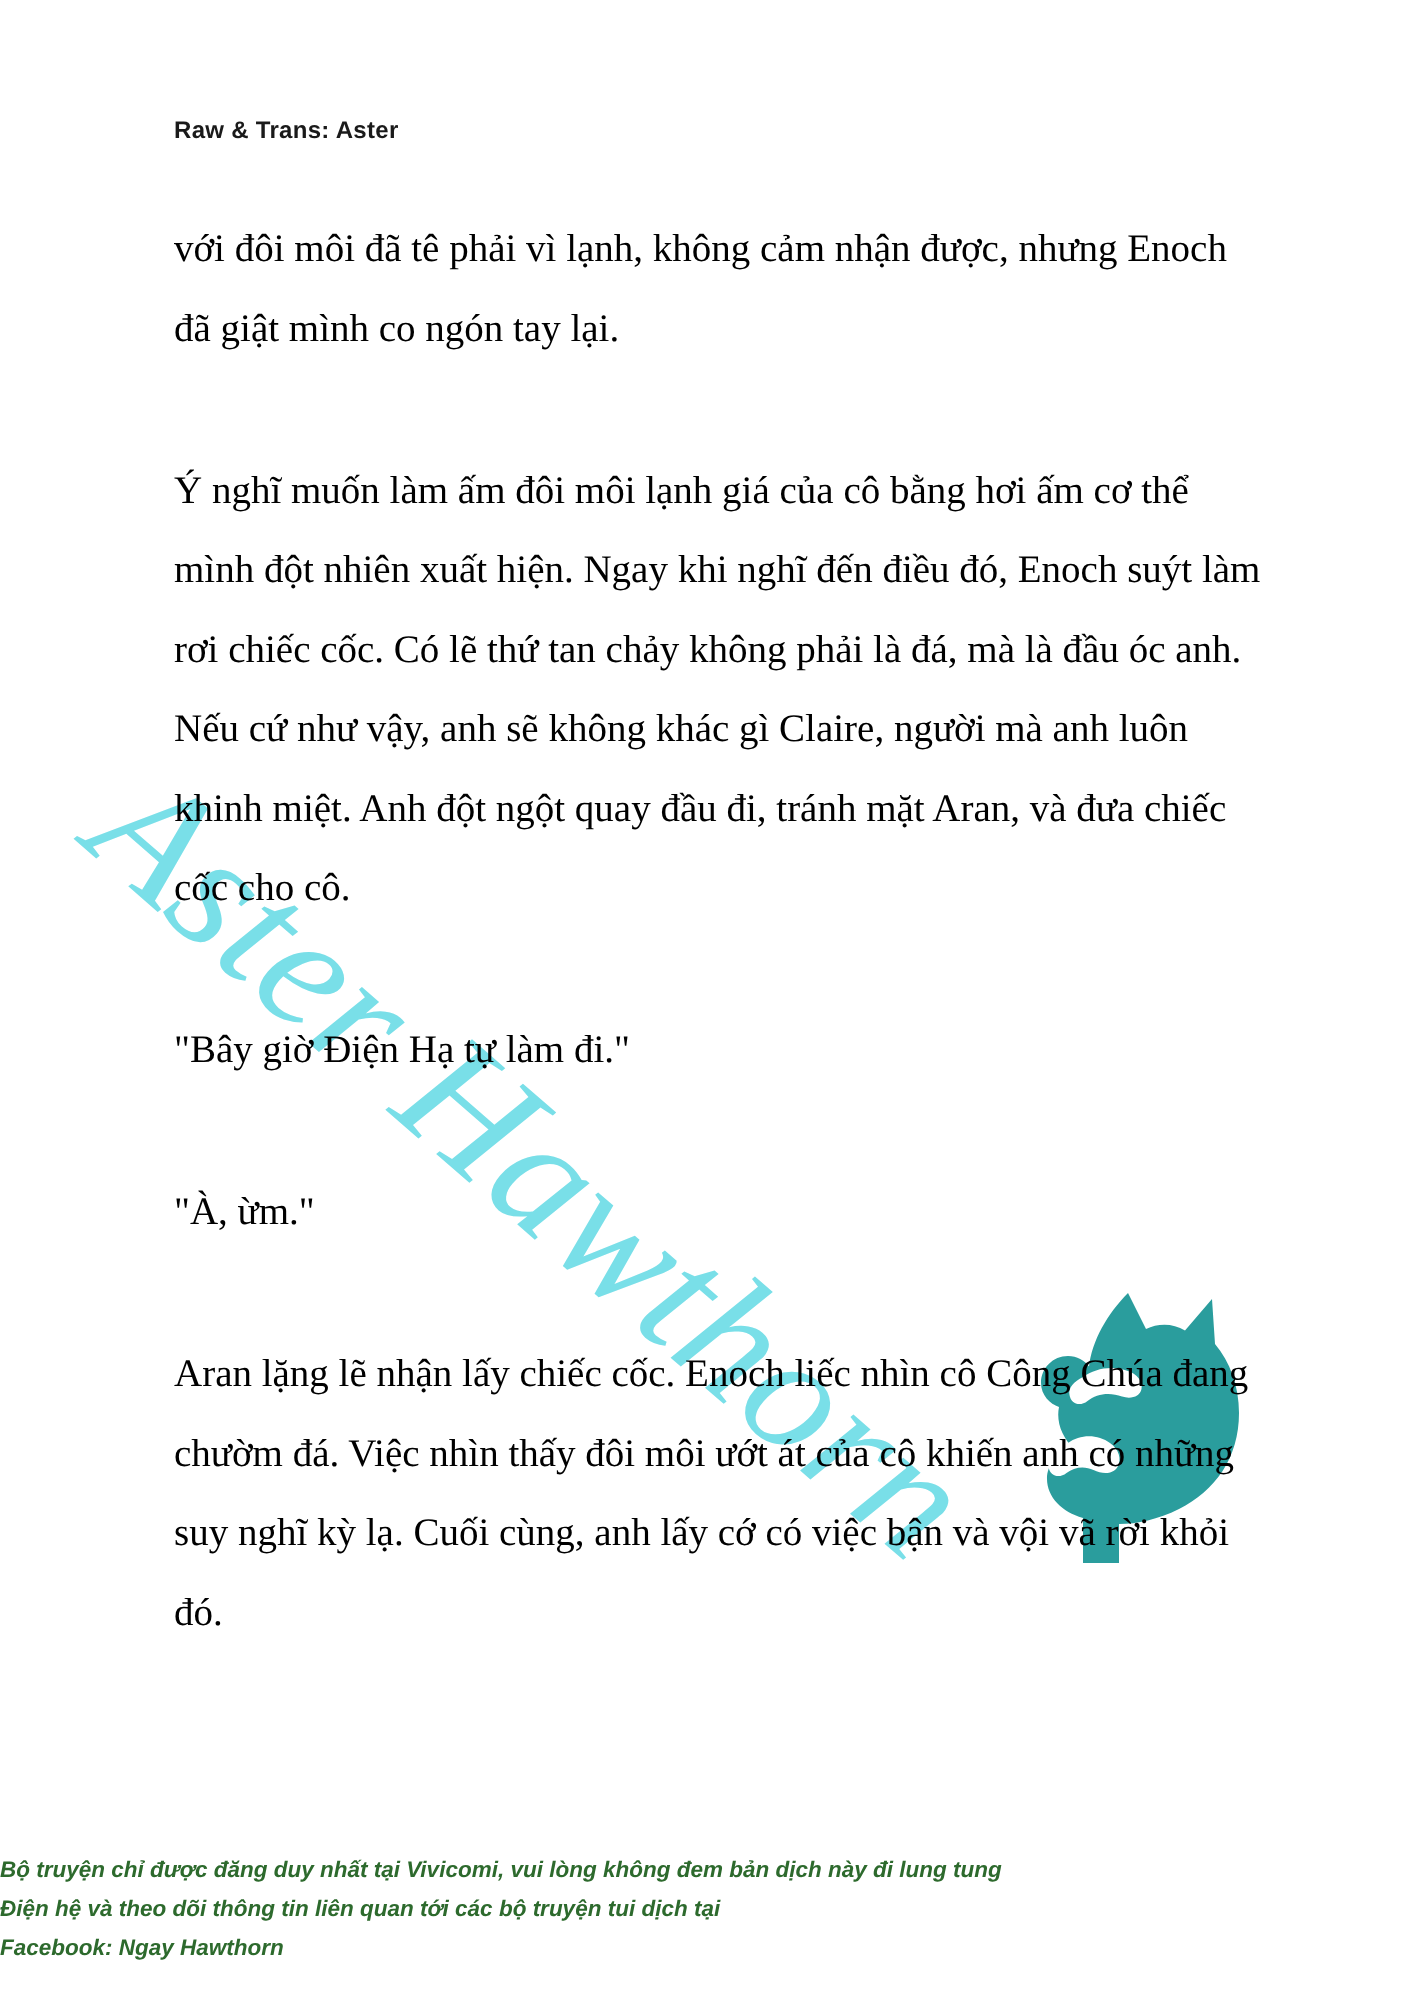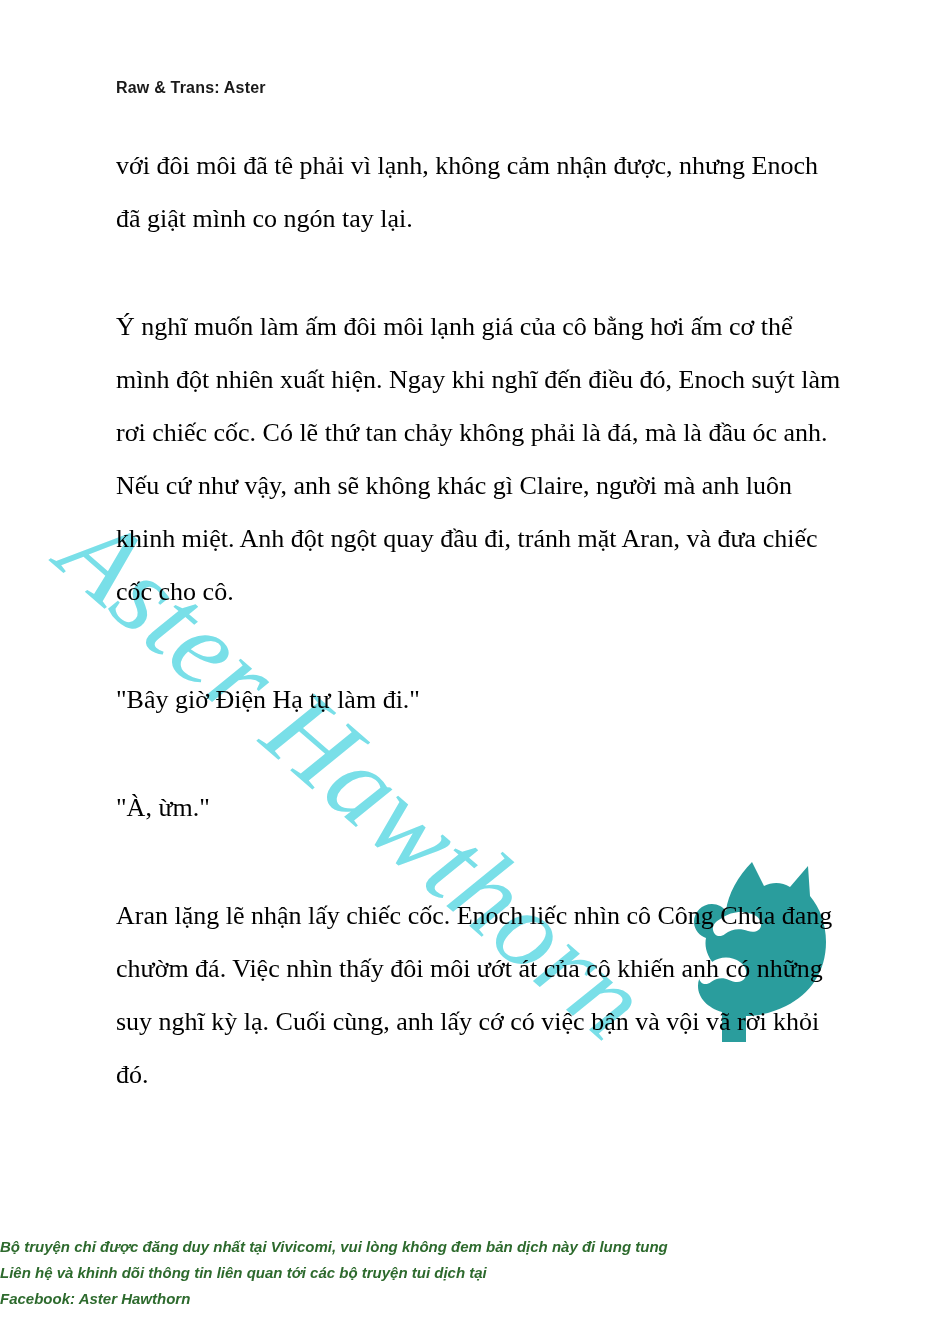--- a/index.html
+++ b/index.html
@@ -154,17 +154,17 @@
   <div class="body-text">
     <p class="para">với đôi môi đã tê phải vì lạnh, không cảm nhận được, nhưng Enoch đã giật mình co ngón tay lại.</p>
     <p class="para">Ý nghĩ muốn làm ấm đôi môi lạnh giá của cô bằng hơi ấm cơ thể mình đột nhiên xuất hiện. Ngay khi nghĩ đến điều đó, Enoch suýt làm rơi chiếc cốc. Có lẽ thứ tan chảy không phải là đá, mà là đầu óc anh. Nếu cứ như vậy, anh sẽ không khác gì Claire, người mà anh luôn khinh miệt. Anh đột ngột quay đầu đi, tránh mặt Aran, và đưa chiếc cốc cho cô.</p>
     <p class="para">"Bây giờ Điện Hạ tự làm đi."</p>
     <p class="para">"À, ừm."</p>
     <p class="para">Aran lặng lẽ nhận lấy chiếc cốc. Enoch liếc nhìn cô Công Chúa đang chườm đá. Việc nhìn thấy đôi môi ướt át của cô khiến anh có những suy nghĩ kỳ lạ. Cuối cùng, anh lấy cớ có việc bận và vội vã rời khỏi đó.</p>
   </div>
 
   <div class="footer">
     <span class="footer-line">Bộ truyện chỉ được đăng duy nhất tại Vivicomi, vui lòng không đem bản dịch này đi lung tung</span>
-    <span class="footer-line">Liên hệ và khinh dõi thông tin liên quan tới các bộ truyện tui dịch tại</span>
-    <span class="footer-line">Facebook: Aster Hawthorn</span>
+    <span class="footer-line">Điện hệ và theo dõi thông tin liên quan tới các bộ truyện tui dịch tại</span>
+    <span class="footer-line">Facebook: Ngay Hawthorn</span>
   </div>
 
 </div>
 
 </body></html>

